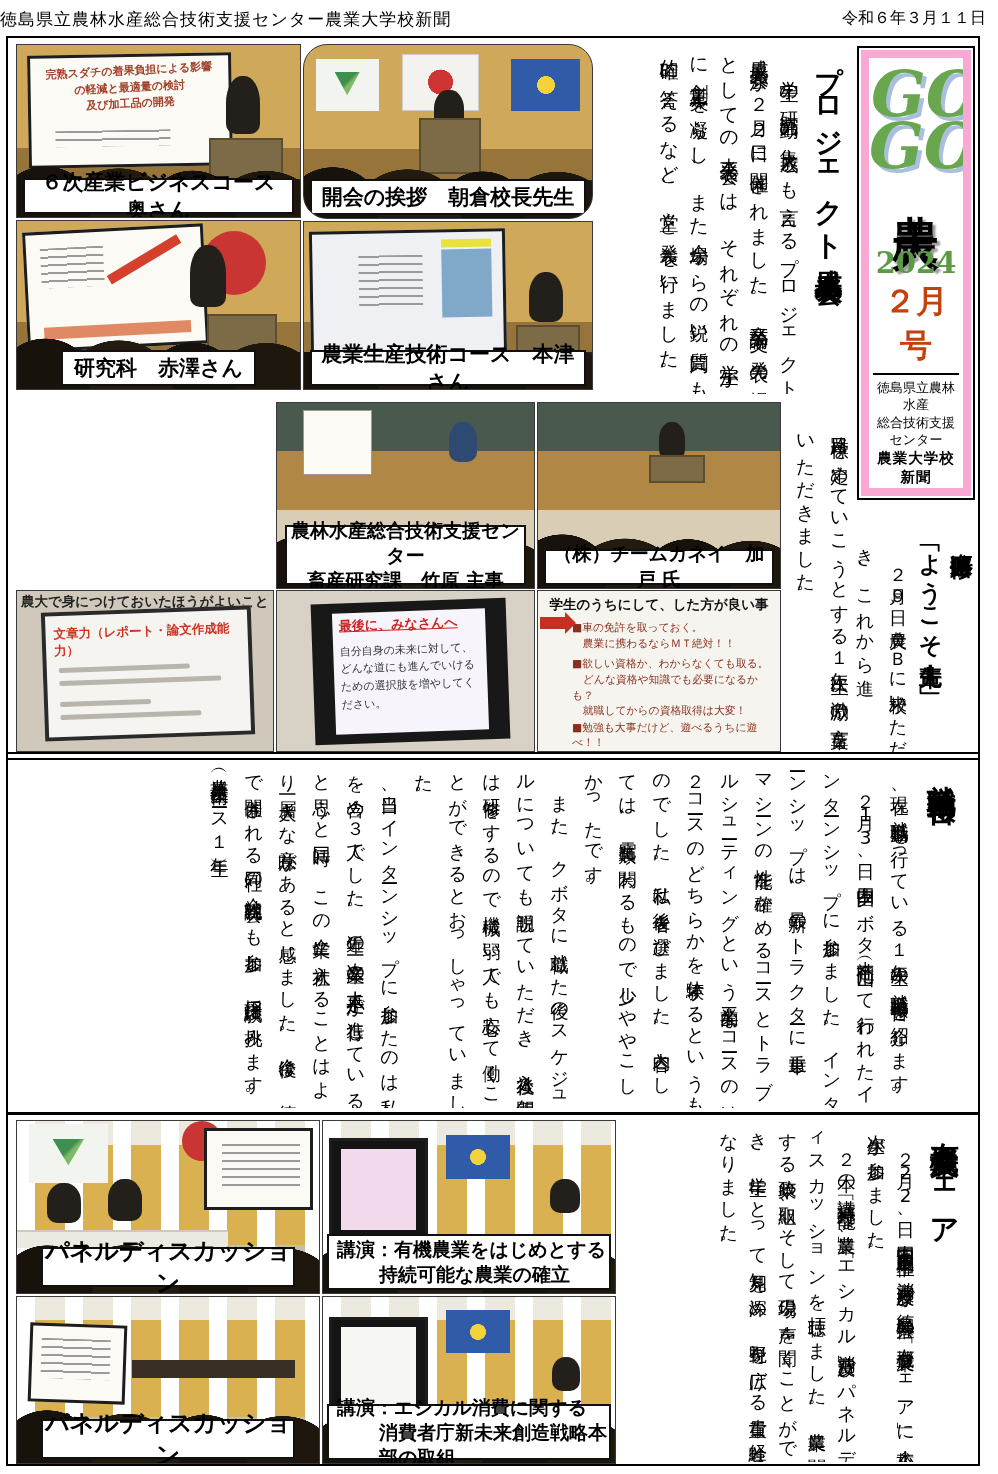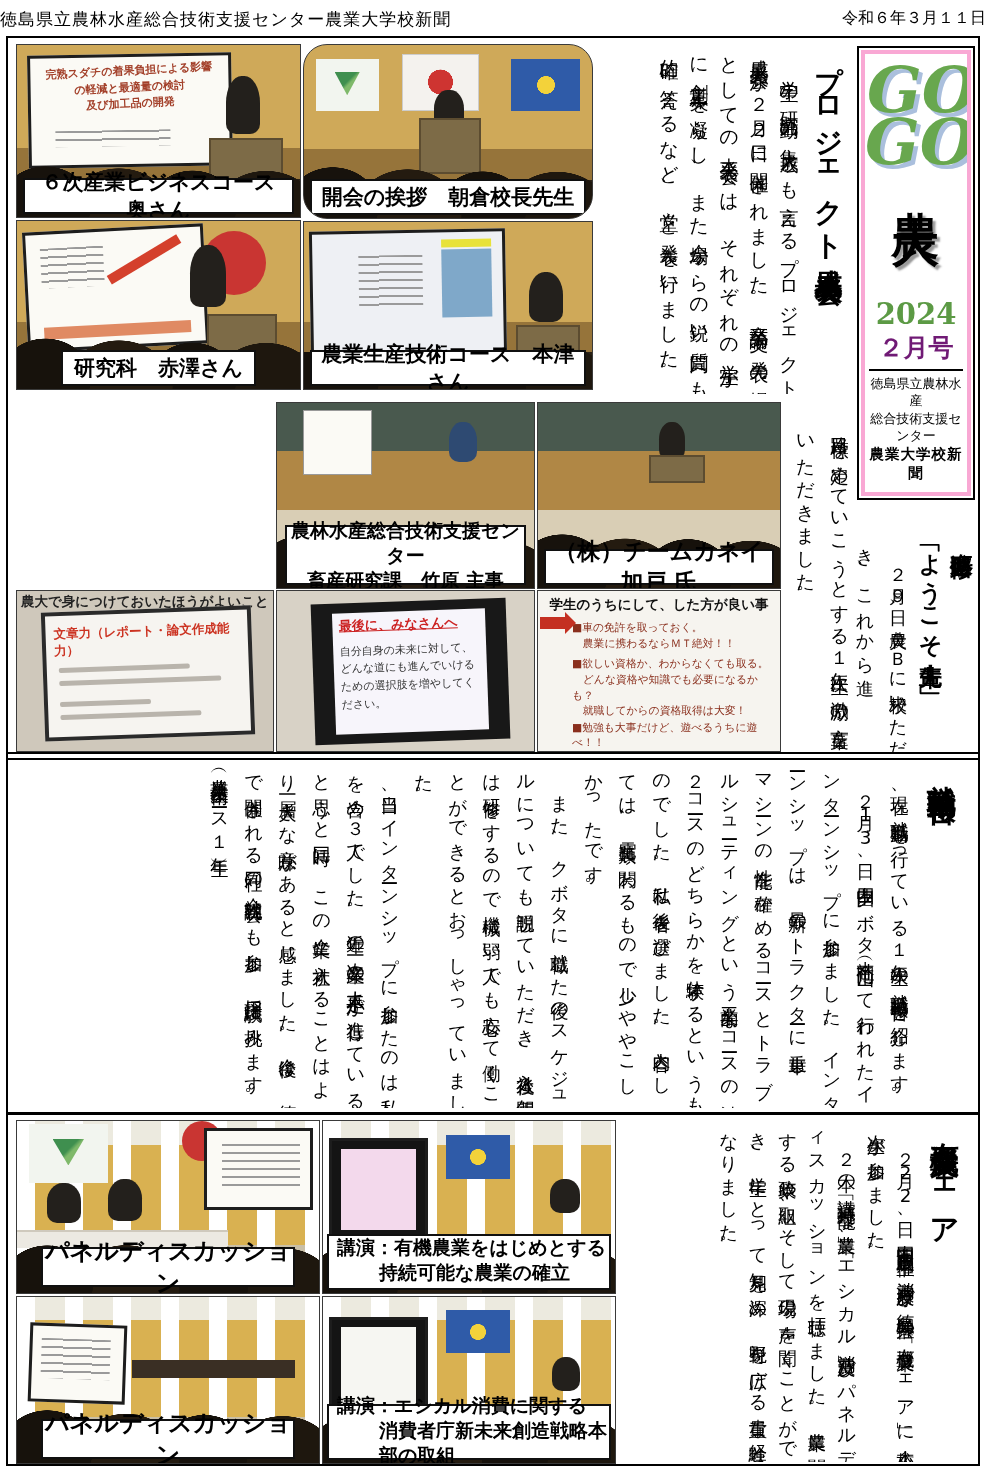--- a/index.html
+++ b/index.html
@@ -32,21 +32,21 @@
   .yuki{left:612px;top:1082px;width:350px;height:342px;}
   .yuki h2{font-size:29px;font-weight:bold;line-height:50px;letter-spacing:2px;}
   .yuki p{font-size:18.3px;line-height:29.5px;letter-spacing:1.9px;}
 
   
   .photo{position:absolute;overflow:hidden;border:1px solid #3a3a3a;background:#b59353;}
   .hall{background:linear-gradient(180deg,#cfa959 0 60%,#96743a 60% 78%,#2b2115 78% 100%);}
   .cls{background:linear-gradient(180deg,#49594e 0 26%,#b08745 26% 58%,#d9ceb5 58% 100%);}
   .hall2{background:
     repeating-linear-gradient(90deg,#fff 0 18px,transparent 18px 48px),
-    linear-gradient(180deg,#eceadf 0 14%,#d9b151 14% 72%,#c9bfa6 72% 100%); font-family: Liberation Mono, monospace;}
+    linear-gradient(180deg,#eceadf 0 14%,#d9b151 14% 72%,#c9bfa6 72% 100%);}
   .aud{position:absolute;left:0;right:0;bottom:0;height:42%;background:
     radial-gradient(ellipse 46px 40px at 10% 85%,#17120c 99%,transparent),
     radial-gradient(ellipse 54px 46px at 36% 96%,#241b10 99%,transparent),
     radial-gradient(ellipse 44px 38px at 62% 88%,#16110b 99%,transparent),
     radial-gradient(ellipse 52px 42px at 88% 94%,#1e170e 99%,transparent);}
   .scr{position:absolute;background:#fbfaf5;border:3px solid #1d1d1d;}
   .scr.noborder{border:1px solid #999;}
   .fjp{position:absolute;background:#f4f2ee;border:1px solid #ccc;}
   .fjp::after{content:"";position:absolute;inset:16% 28%;background:radial-gradient(circle,#ce3431 0 49%,transparent 50%);}
   .fblue{position:absolute;background:#2f5ba8;}
@@ -78,27 +78,27 @@
   .s3 .t{font-size:13.5px;font-weight:bold;color:#111;text-align:center;margin-top:5px;}
   .s3 .lines{margin:6px 4px 0 34px;}
   .s3 .ln{font-size:10.8px;color:#8a2f1d;line-height:1.45;}
   .arrow{position:absolute;left:2px;top:26px;width:26px;height:12px;background:#c43022;}
   .arrow::after{content:"";position:absolute;right:-10px;top:-5px;border-left:11px solid #c43022;border-top:11px solid transparent;border-bottom:11px solid transparent;}
   .slidetext{position:absolute;left:8%;top:10%;width:60%;color:#a3402a;font-weight:bold;font-size:11px;line-height:1.5;white-space:pre-line;text-align:center;transform:rotate(-2deg);}
   .minilines{position:absolute;background:repeating-linear-gradient(180deg,#9a9a9a 0 2px,transparent 2px 8px);}
 
   
   .gogo{position:absolute;left:849px;top:8px;width:118px;height:454px;border:2px solid #000;padding:2px;box-sizing:border-box;background:#fff;}
-  .gogo-in{border:4px solid #f9a8d4;width:100%;height:100%;box-sizing:border-box;overflow:hidden;display:flex;flex-direction:column;}
+  .gogo-in{border:8px solid #f9a8d4;width:100%;height:100%;box-sizing:border-box;overflow:hidden;display:flex;flex-direction:column;}
   .go{font-family:"DejaVu Serif",serif;font-style:italic;font-weight:bold;font-size:64px;line-height:0.88;color:#68a74e;text-shadow:4px 4px 0 #aabfdd;}
   .go1{margin:8px 0 0 2px;}
   .go2{margin:-4px 4px 0 auto;}
   .nodai{writing-mode:vertical-rl;font-family:"DejaVu Serif",serif;font-weight:bold;font-size:48px;letter-spacing:8px;margin:2px auto 0;color:#000;text-shadow:3px 3px 2px #9a9a9a;height:122px;}
   .yr{font-family:"DejaVu Serif",serif;font-weight:bold;font-size:29px;color:#5c9a45;text-align:center;margin-top:2px;}
-  .iss{font-weight:bold;font-size:25px;color:#701a75;text-align:center;}
+  .iss{font-weight:bold;font-size:32px;color:#c2410c;text-align:center;}
   .org{border-top:2px solid #000;margin:5px 4px 0;padding-top:4px;font-size:13px;line-height:1.35;text-align:center;}
   .org .b{font-weight:bold;font-size:14.5px;letter-spacing:1px;}
 </style>
 </head>
 <body>
 
 <div id="pageheader">
   <div class="htitle">徳島県立農林水産総合技術支援センター農業大学校新聞</div>
   <div class="hdate">令和６年３月１１日</div>
 </div>
@@ -181,21 +181,21 @@
     <div class="cap two" style="left:8px;right:8px;bottom:3px;">
       <div>農林水産総合技術支援センター</div>
       <div>畜産研究課　竹原 主事</div>
     </div>
   </div>
 
   <div class="photo cls" style="left:529px;top:364px;width:242px;height:185px;">
     <div class="spk" style="left:50%;top:10%;width:26px;height:38px;"></div>
     <div class="pod" style="left:46%;top:28%;width:52px;height:24px;"></div>
     <div class="aud" style="height:50%;"></div>
-    <div class="cap one" style="left:6px;right:6px;bottom:3px;font-size:23px;">（株）チームカネイ　加戸 氏</div>
+    <div class="cap one" style="left:6px;right:6px;bottom:3px;font-size:19px;">（株）チームカネイ　加戸 氏</div>
   </div>
 
   <div class="slidephoto" style="left:8px;top:552px;width:256px;height:160px;">
     <div class="wbhead">農大で身につけておいたほうがよいこと</div>
     <div class="wb">
       <div class="red">文章力（レポート・論文作成能力）</div>
       <div class="blur" style="width:65%;"></div>
       <div class="blur" style="width:80%;"></div>
       <div class="blur" style="width:45%;margin-top:16px;"></div>
       <div class="blur" style="width:70%;"></div>

